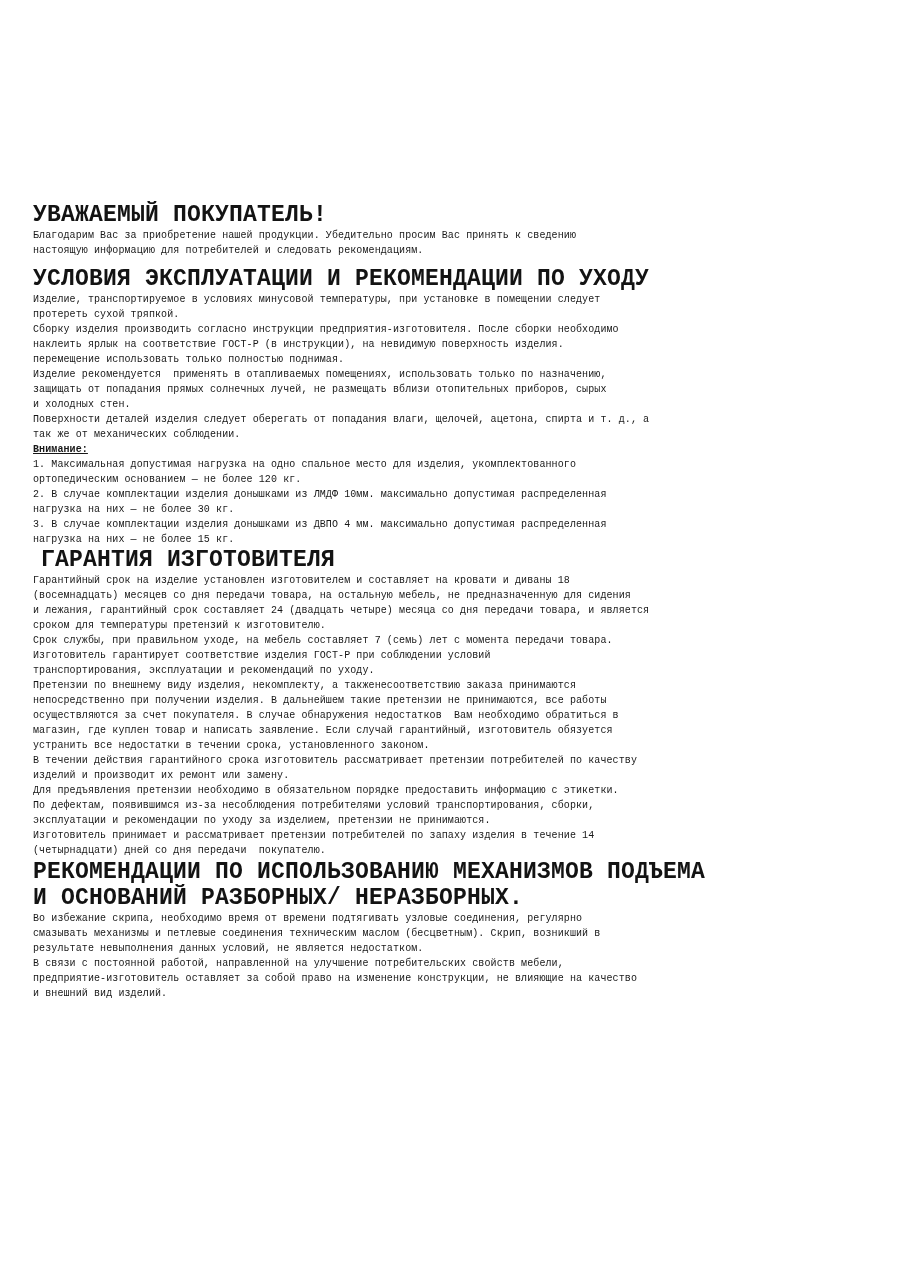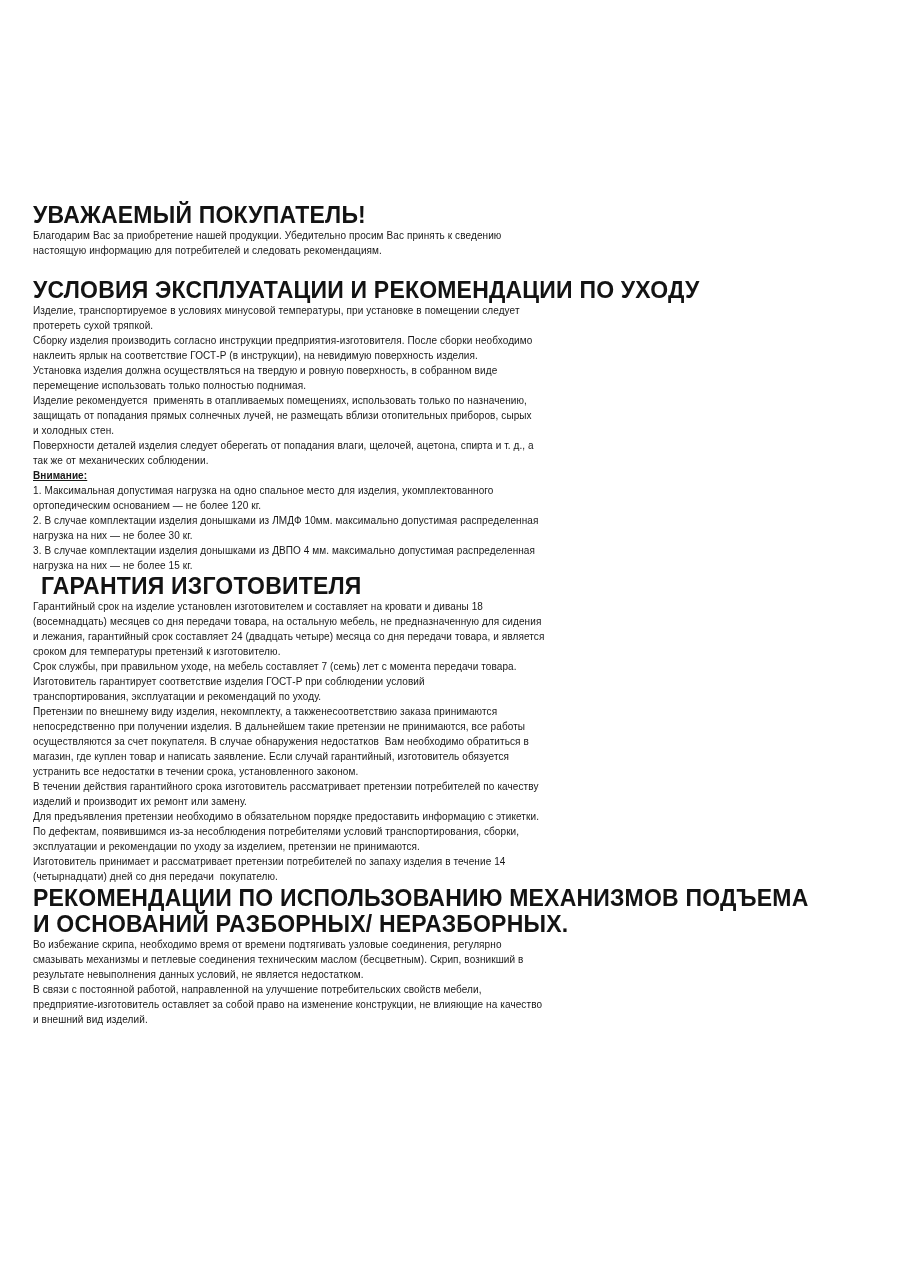--- a/index.html
+++ b/index.html
@@ -2,21 +2,21 @@
 <html lang="ru"><head>
 <meta charset="utf-8">
 <style>
   html, body { margin: 0; padding: 0; background: #ffffff; }
   .page {
     position: relative;
     width: 900px;
     height: 1280px;
     background: #ffffff;
     overflow: hidden;
-    font-family: Liberation Sans, sans-serif;
+    font-family: Liberation Mono, monospace;
     color: #171717;
   }
   .content {
     position: absolute;
     left: 33px;
     top: 0;
     width: 862px;
   }
   .heading {
     font-weight: bold;
@@ -30,41 +30,40 @@
     font-size: 10px;
     line-height: 15px;
     letter-spacing: 0.1px;
     white-space: pre;
   }
   .attention {
     font-weight: bold;
     text-decoration: underline;
   }
   section:nth-of-type(1) .heading { margin-top: 202px; }
-  section:nth-of-type(2) .heading { margin-top: 19px; }
+  section:nth-of-type(2) .heading { margin-top: 8px; }
   section:nth-of-type(3) .heading { margin-top: 0px; margin-left: 8px; }
   section:nth-of-type(4) .heading { margin-top: 1px; }
 </style>
 </head>
 <body>
 
 <div class="page">
   <div class="content">
       <section>
         <div class="heading"><div>УВАЖАЕМЫЙ ПОКУПАТЕЛЬ!</div></div>
         <div class="line">Благодарим Вас за приобретение нашей продукции. Убедительно просим Вас принять к сведению</div>
         <div class="line">настоящую информацию для потребителей и следовать рекомендациям.</div>
       </section>
       <section>
         <div class="heading"><div>УСЛОВИЯ ЭКСПЛУАТАЦИИ И РЕКОМЕНДАЦИИ ПО УХОДУ</div></div>
         <div class="line">Изделие, транспортируемое в условиях минусовой температуры, при установке в помещении следует</div>
         <div class="line">протереть сухой тряпкой.</div>
         <div class="line">Сборку изделия производить согласно инструкции предприятия-изготовителя. После сборки необходимо</div>
         <div class="line">наклеить ярлык на соответствие ГОСТ-Р (в инструкции), на невидимую поверхность изделия.</div>
-        <div class="line">Установка изделия должна осуществляться на твердую и ровную поверхность, в собранном виде</div>
         <div class="line">перемещение использовать только полностью поднимая.</div>
         <div class="line">Изделие рекомендуется  применять в отапливаемых помещениях, использовать только по назначению,</div>
         <div class="line">защищать от попадания прямых солнечных лучей, не размещать вблизи отопительных приборов, сырых</div>
         <div class="line">и холодных стен.</div>
         <div class="line">Поверхности деталей изделия следует оберегать от попадания влаги, щелочей, ацетона, спирта и т. д., а</div>
         <div class="line">так же от механических соблюдении.</div>
         <div class="line attention">Внимание:</div>
         <div class="line">1. Максимальная допустимая нагрузка на одно спальное место для изделия, укомплектованного</div>
         <div class="line">ортопедическим основанием — не более 120 кг.</div>
         <div class="line">2. В случае комплектации изделия донышками из ЛМДФ 10мм. максимально допустимая распределенная</div>

